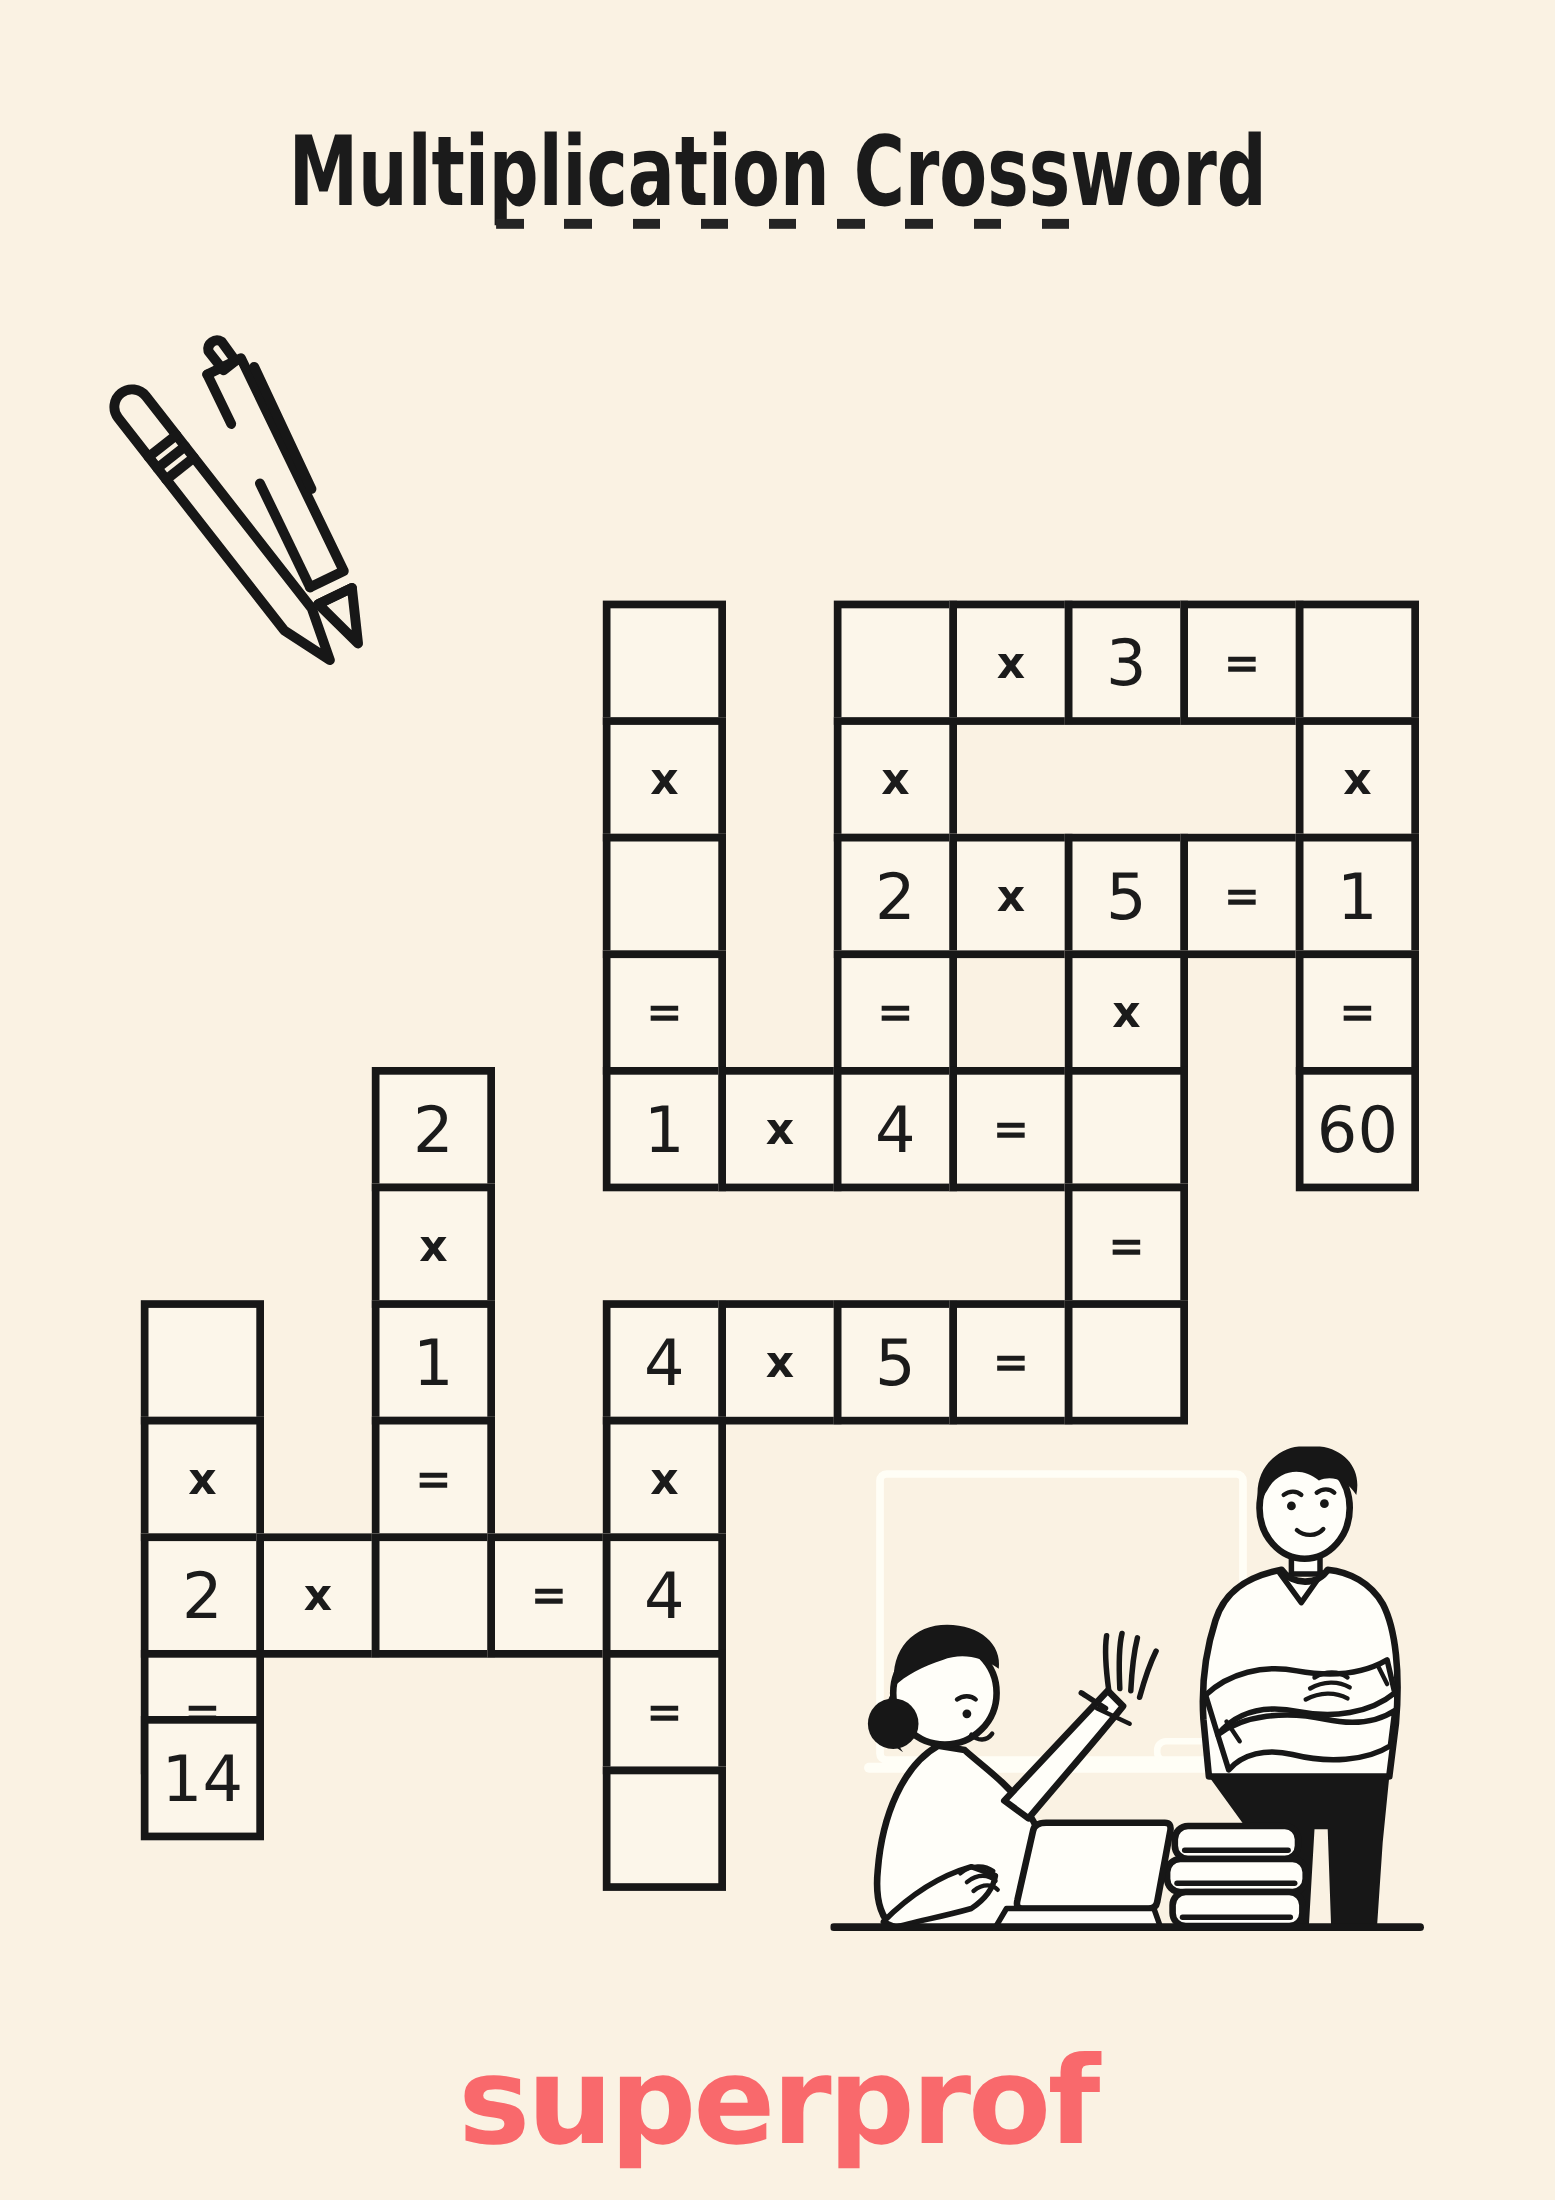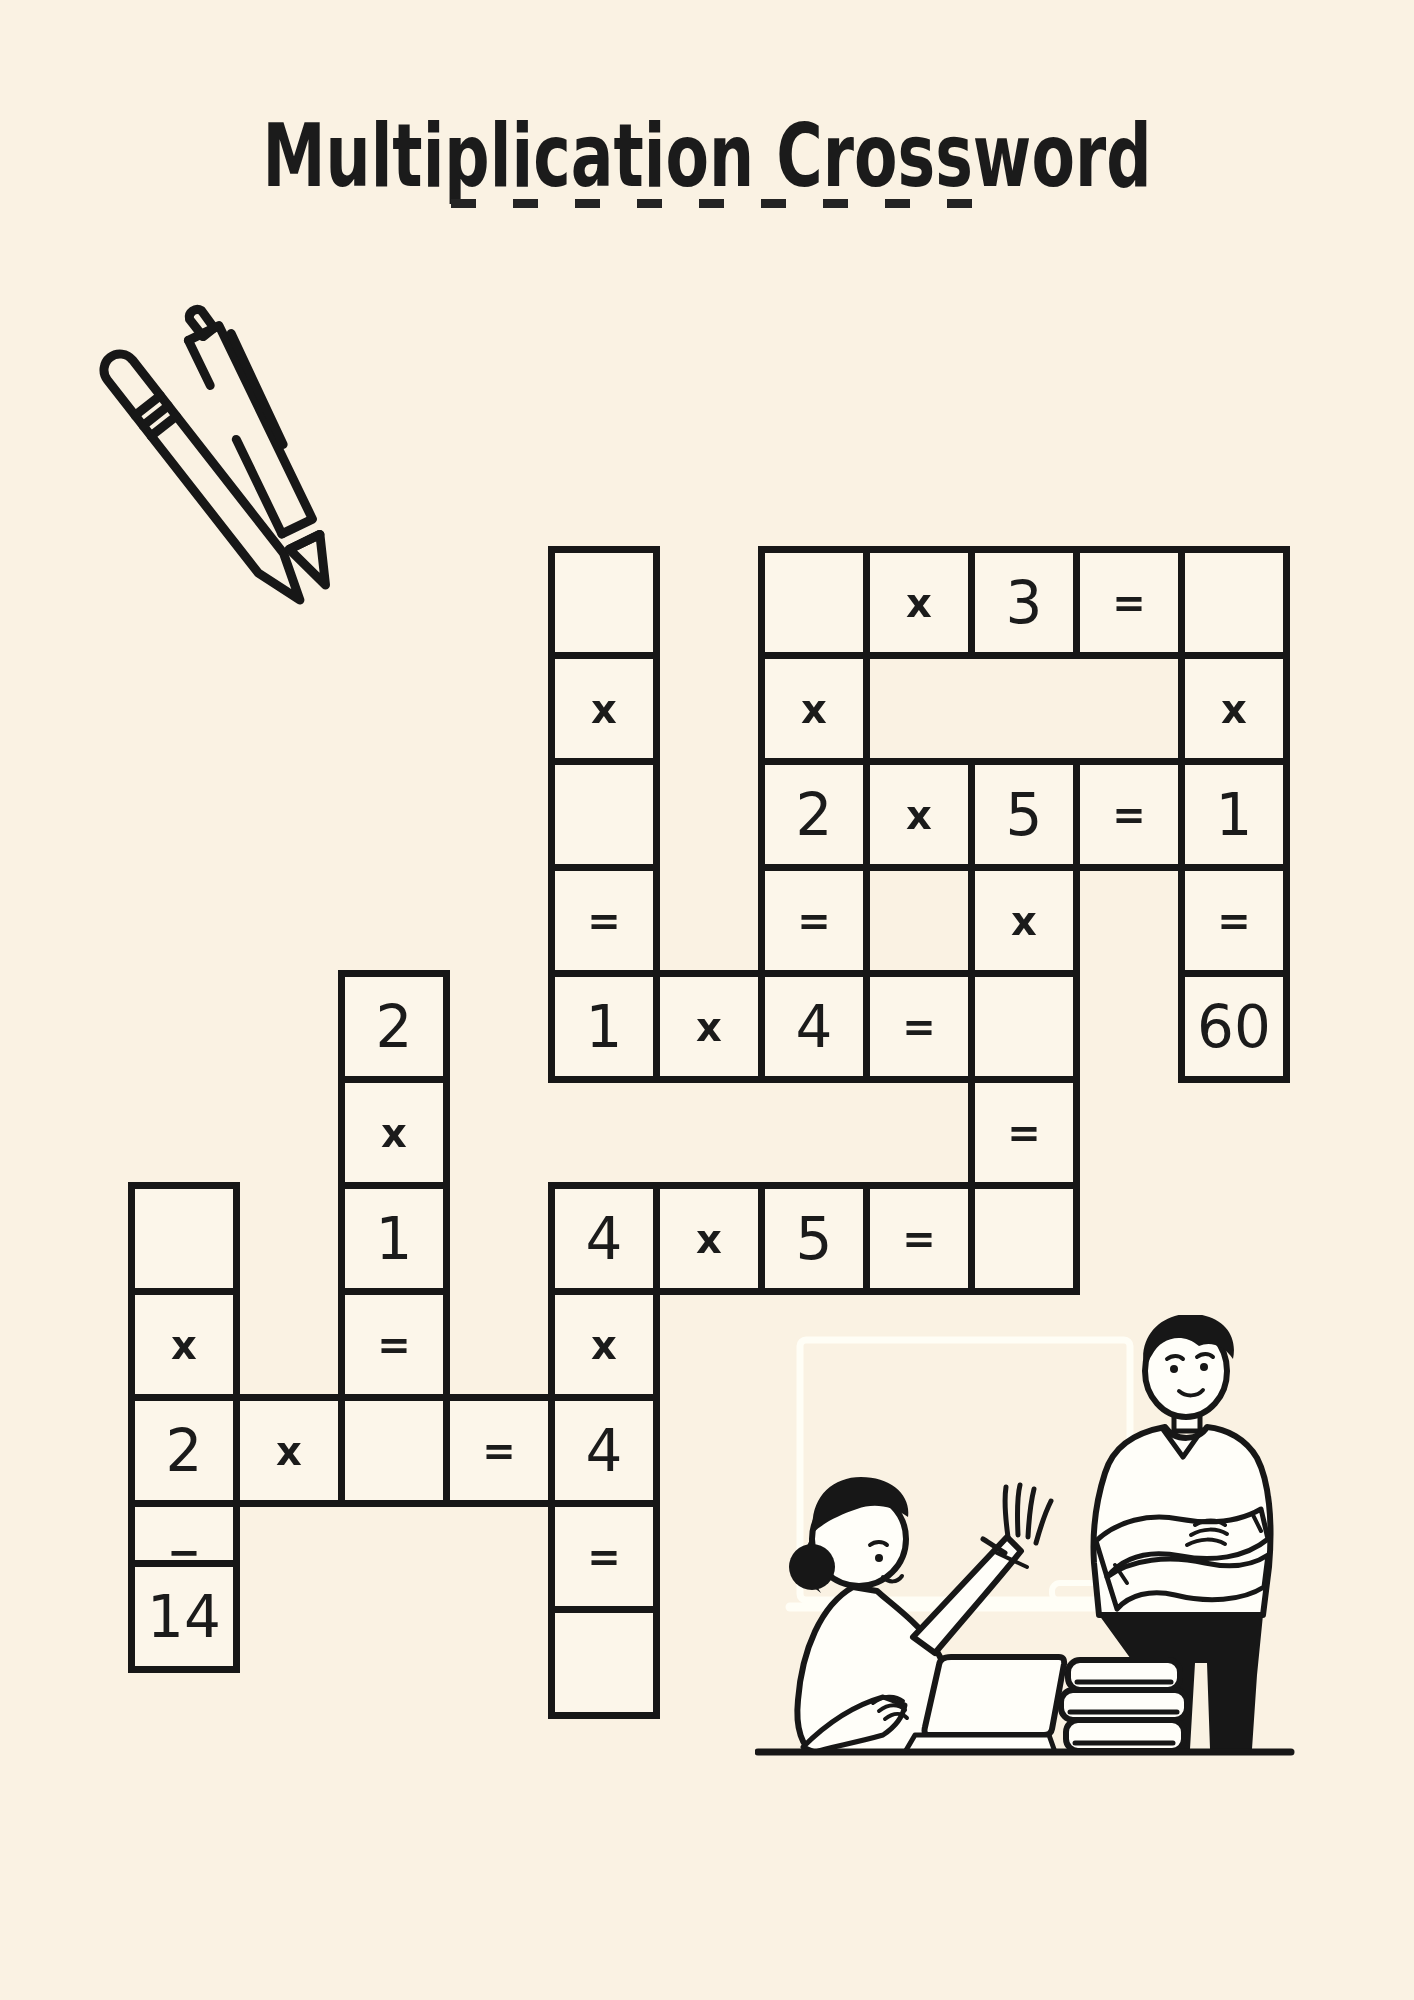--- a/index.html
+++ b/index.html
@@ -167,13 +167,14 @@
     </g>
 
     <g stroke="#171717" stroke-linecap="round" stroke-linejoin="round">
       <path d="M 196,342 L 304,342 Q 310,342 309,349 L 297,414 Q 296,420 289,420 L 174,420 Q 168,420 170,412 L 184,350 Q 185,342 196,342 Z" fill="#fffef9" stroke-width="6"></path>
       <path d="M 150,437 L 160,420 L 294,420 L 300,437 Z" fill="#fffef9" stroke-width="5"></path>
     </g>
 
     <line x1="3" y1="437" x2="536" y2="437" stroke="#171717" stroke-width="7" stroke-linecap="round"></line>
   </svg>
 
+  <div class="logo">superprof</div>
 </div>
 
 </body></html>

